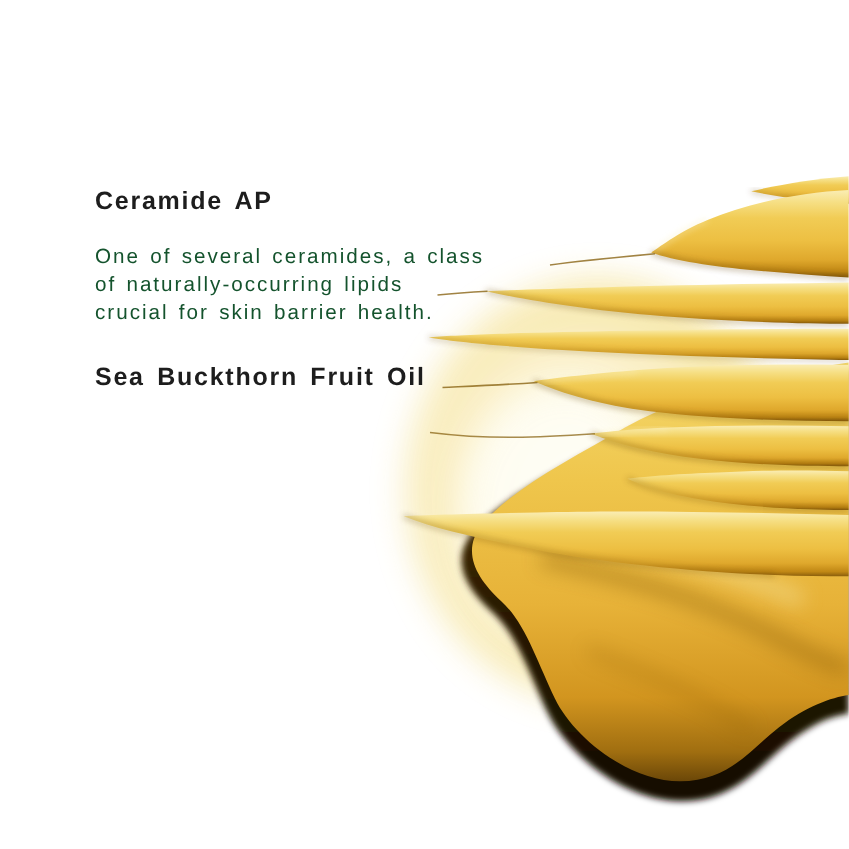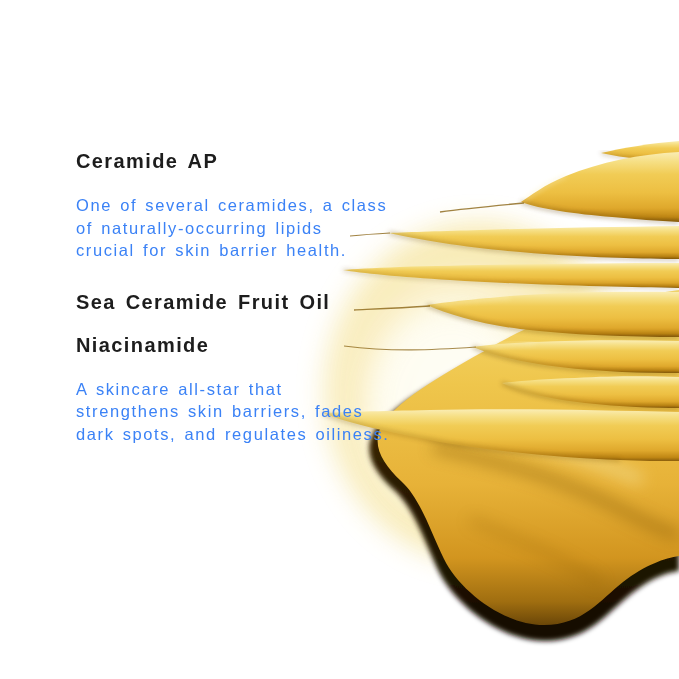--- a/index.html
+++ b/index.html
@@ -34,21 +34,21 @@
     word-spacing: 3px;
     color: #1d1d1d;
     line-height: 20px;
   }
   .ingredient-description {
     margin: 0 0 30px 0;
     font-size: 16.5px;
     font-weight: 400;
     letter-spacing: 1.6px;
     word-spacing: 2px;
-    color: #3b82f6;
+    color: #14532d;
     line-height: 22.5px;
     white-space: pre-line;
   }
 </style>
 </head>
 <body>
 
 <div class="canvas">
 
   <svg class="smear-art" viewBox="0 0 679 679" xmlns="http://www.w3.org/2000/svg" aria-hidden="true">
@@ -152,24 +152,18 @@
   <div class="ingredients-panel">
 
     <section class="ingredient-section">
       <h3 class="ingredient-heading">Ceramide AP</h3>
       <p class="ingredient-description">One of several ceramides, a class
 of naturally-occurring lipids
 crucial for skin barrier health.</p>
     </section>
 
     <section class="ingredient-section">
-      <h3 class="ingredient-heading">Sea Ceramide Fruit Oil</h3>
+      <h3 class="ingredient-heading">Sea Buckthorn Fruit Oil</h3>
     </section>
 
-    <section class="ingredient-section">
-      <h3 class="ingredient-heading">Niacinamide</h3>
-      <p class="ingredient-description">A skincare all-star that
-strengthens skin barriers, fades
-dark spots, and regulates oiliness.</p>
-    </section>
 
   </div>
 </div>
 
 </body></html>

